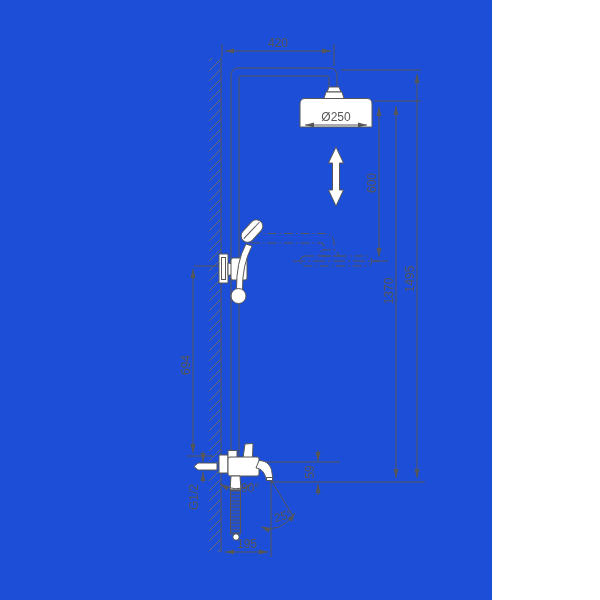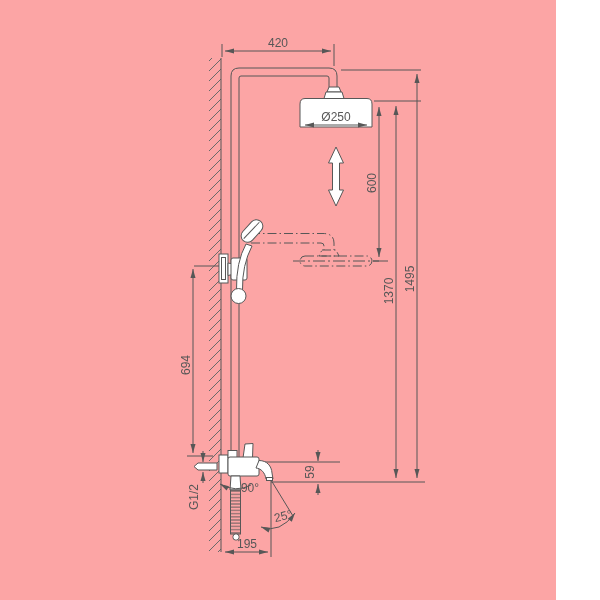--- a/index.html
+++ b/index.html
@@ -1,19 +1,19 @@
 <!DOCTYPE html>
 <html><head>
 <meta charset="utf-8">
 <style>
   html,body{margin:0;padding:0;background:#ffffff;}
   .canvas{
     position:relative;
-    width:556px;height:600px;
-    background:#fca5a5;
+    width:492px;height:600px;
+    background:#1d4ed8;
     overflow:hidden;
     font-family:"Liberation Sans", sans-serif;
   }
   svg{position:absolute;left:0;top:0;}
   svg text{
     font-family:"Liberation Sans", sans-serif;
     font-size:12px;
     fill:#575757;
   }
   .t-mid{text-anchor:middle;}

